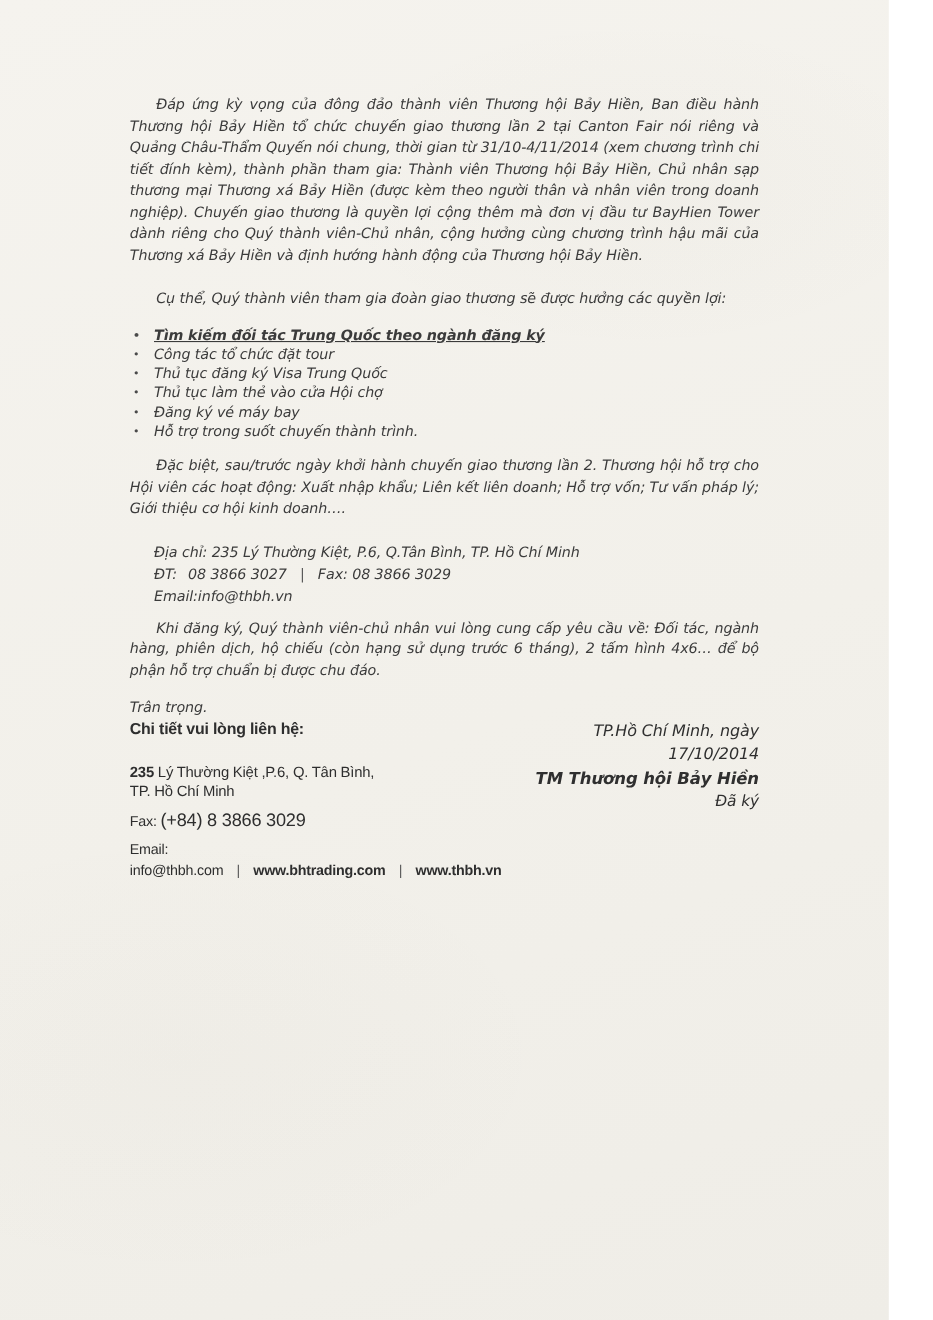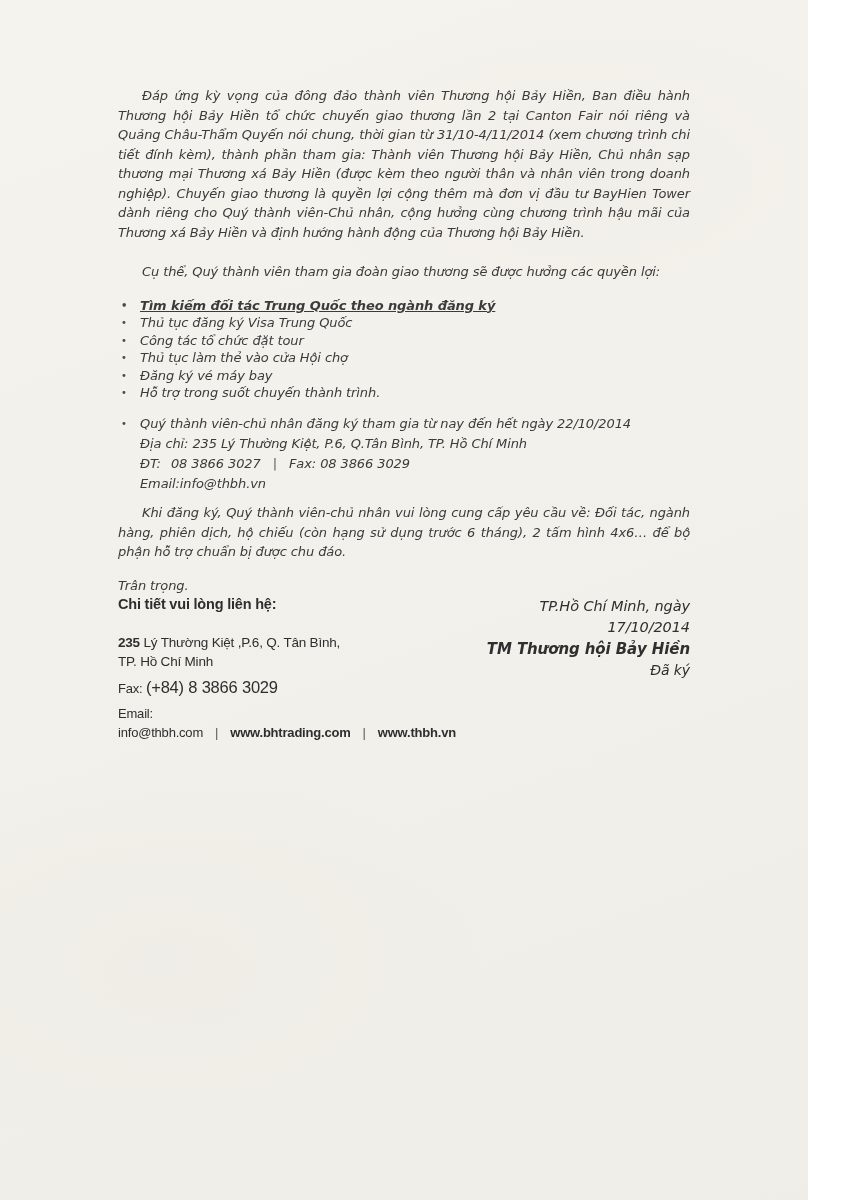--- a/index.html
+++ b/index.html
@@ -116,30 +116,30 @@
 
 <div class="paper">
   <div class="content">
 
     <p class="para justify indent">Đáp ứng kỳ vọng của đông đảo thành viên Thương hội Bảy Hiền, Ban điều hành Thương hội Bảy Hiền tổ chức chuyến giao thương lần 2 tại Canton Fair nói riêng và Quảng Châu-Thẩm Quyến nói chung, thời gian từ 31/10-4/11/2014 (xem chương trình chi tiết đính kèm), thành phần tham gia: Thành viên Thương hội Bảy Hiền, Chủ nhân sạp thương mại Thương xá Bảy Hiền (được kèm theo người thân và nhân viên trong doanh nghiệp). Chuyến giao thương là quyền lợi cộng thêm mà đơn vị đầu tư BayHien Tower dành riêng cho Quý thành viên-Chủ nhân, cộng hưởng cùng chương trình hậu mãi của Thương xá Bảy Hiền và định hướng hành động của Thương hội Bảy Hiền.</p>
 
     <p class="benefits-intro indent">Cụ thể, Quý thành viên tham gia đoàn giao thương sẽ được hưởng các quyền lợi:</p>
 
     <ul class="benefits">
       <li>Tìm kiếm đối tác Trung Quốc theo ngành đăng ký</li>
+      <li>Công tác tổ chức đặt tour</li>
       <li>Thủ tục đăng ký Visa Trung Quốc</li>
-      <li>Công tác tổ chức đặt tour</li>
       <li>Thủ tục làm thẻ vào cửa Hội chợ</li>
       <li>Đăng ký vé máy bay</li>
       <li>Hỗ trợ trong suốt chuyến thành trình.</li>
     </ul>
 
+    <p class="para justify indent">Đặc biệt, sau/trước ngày khởi hành chuyến giao thương lần 2. Thương hội hỗ trợ cho Hội viên các hoạt động: Xuất nhập khẩu; Liên kết liên doanh; Hỗ trợ vốn; Tư vấn pháp lý; Giới thiệu cơ hội kinh doanh….</p>
 
     <div class="registration">
-      <div class="reg-line bulleted">Quý thành viên-chủ nhân đăng ký tham gia từ nay đến hết ngày 22/10/2014</div>
       <div class="reg-line">Địa chỉ: 235 Lý Thường Kiệt, P.6, Q.Tân Bình, TP. Hồ Chí Minh</div>
       <div class="reg-line"><span>ĐT:</span><span class="phone-gap">08 3866 3027</span><span class="sep-gap">|</span><span>Fax:</span> <span>08 3866 3029</span></div>
       <div class="reg-line">Email:info@thbh.vn</div>
     </div>
 
     <p class="note justify indent">Khi đăng ký, Quý thành viên-chủ nhân vui lòng cung cấp yêu cầu về: Đối tác, ngành hàng, phiên dịch, hộ chiếu (còn hạng sử dụng trước 6 tháng), 2 tấm hình 4x6… để bộ phận hỗ trợ chuẩn bị được chu đáo.</p>
 
     <p class="closing">Trân trọng.</p>
 
     <div class="footer">

